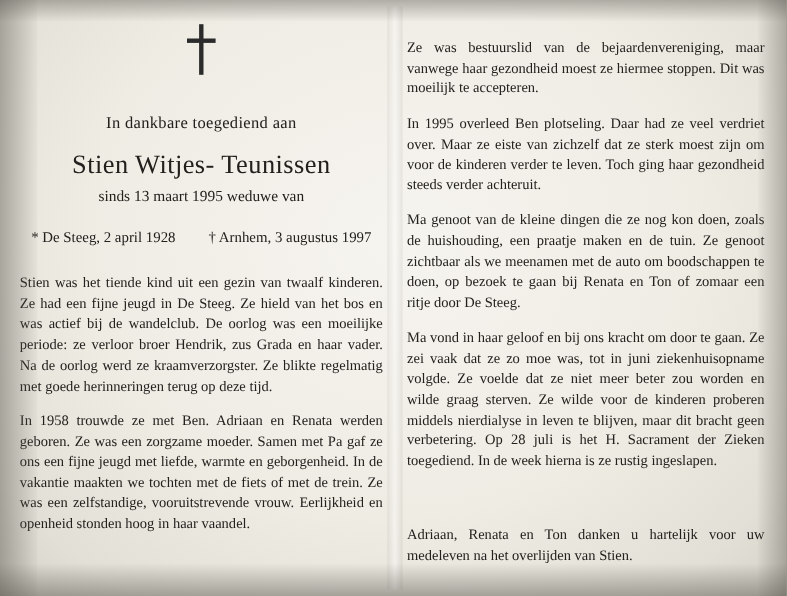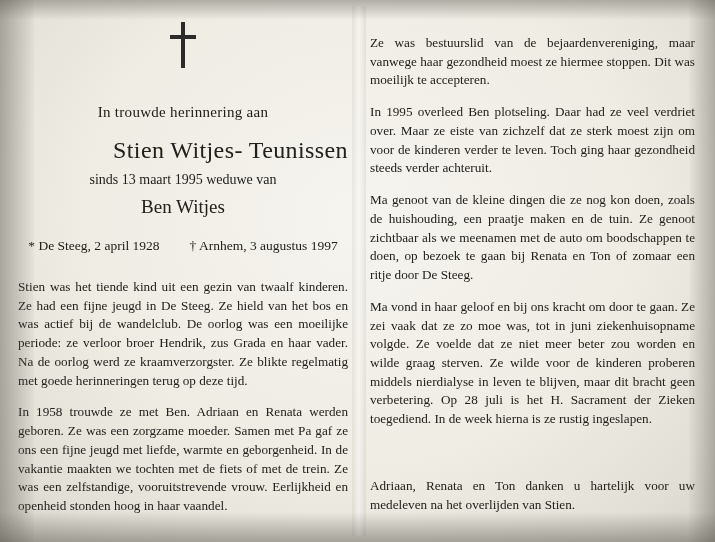--- a/index.html
+++ b/index.html
@@ -94,21 +94,20 @@
   }
   .dedication {
     font-size: 15px;
     margin-top: 26px;
     letter-spacing: 0.3px;
   }
   .deceased-name {
     font-size: 24px;
     margin-top: 16px;
     letter-spacing: 0.4px;
-    text-align: right;
   }
   .widow-line {
     font-size: 14px;
     margin-top: 8px;
   }
   .spouse-name {
     font-size: 19px;
     margin-top: 8px;
   }
   .dates {
@@ -151,24 +150,23 @@
 
 <div class="card">
 
   <div class="page page-left">
 
     <div class="cross-wrap">
       <span class="cross"></span>
     </div>
 
     <div class="memorial">
-      <div class="dedication">In trouwde herinnering aan</div>
+      <div class="dedication">In dankbare toegediend aan</div>
       <div class="deceased-name">Stien Witjes- Teunissen</div>
       <div class="widow-line">sinds 13 maart 1995 weduwe van</div>
-      <div class="spouse-name">Ben Witjes</div>
       <div class="dates">
         <span class="birth">* De Steeg, 2 april 1928</span>
         <span class="death">† Arnhem, 3 augustus 1997</span>
       </div>
     </div>
 
     <div class="body-text">
       <p>Stien was het tiende kind uit een gezin van twaalf kinderen. Ze had een fijne jeugd in De Steeg. Ze hield van het bos en was actief bij de wandelclub. De oorlog was een moeilijke periode: ze verloor broer Hendrik, zus Grada en haar vader. Na de oorlog werd ze kraamverzorgster. Ze blikte regelmatig met goede herinneringen terug op deze tijd.</p>
       <p>In 1958 trouwde ze met Ben. Adriaan en Renata werden geboren. Ze was een zorgzame moeder. Samen met Pa gaf ze ons een fijne jeugd met liefde, warmte en geborgenheid. In de vakantie maakten we tochten met de fiets of met de trein. Ze was een zelfstandige, vooruitstrevende vrouw. Eerlijkheid en openheid stonden hoog in haar vaandel.</p>
     </div>

